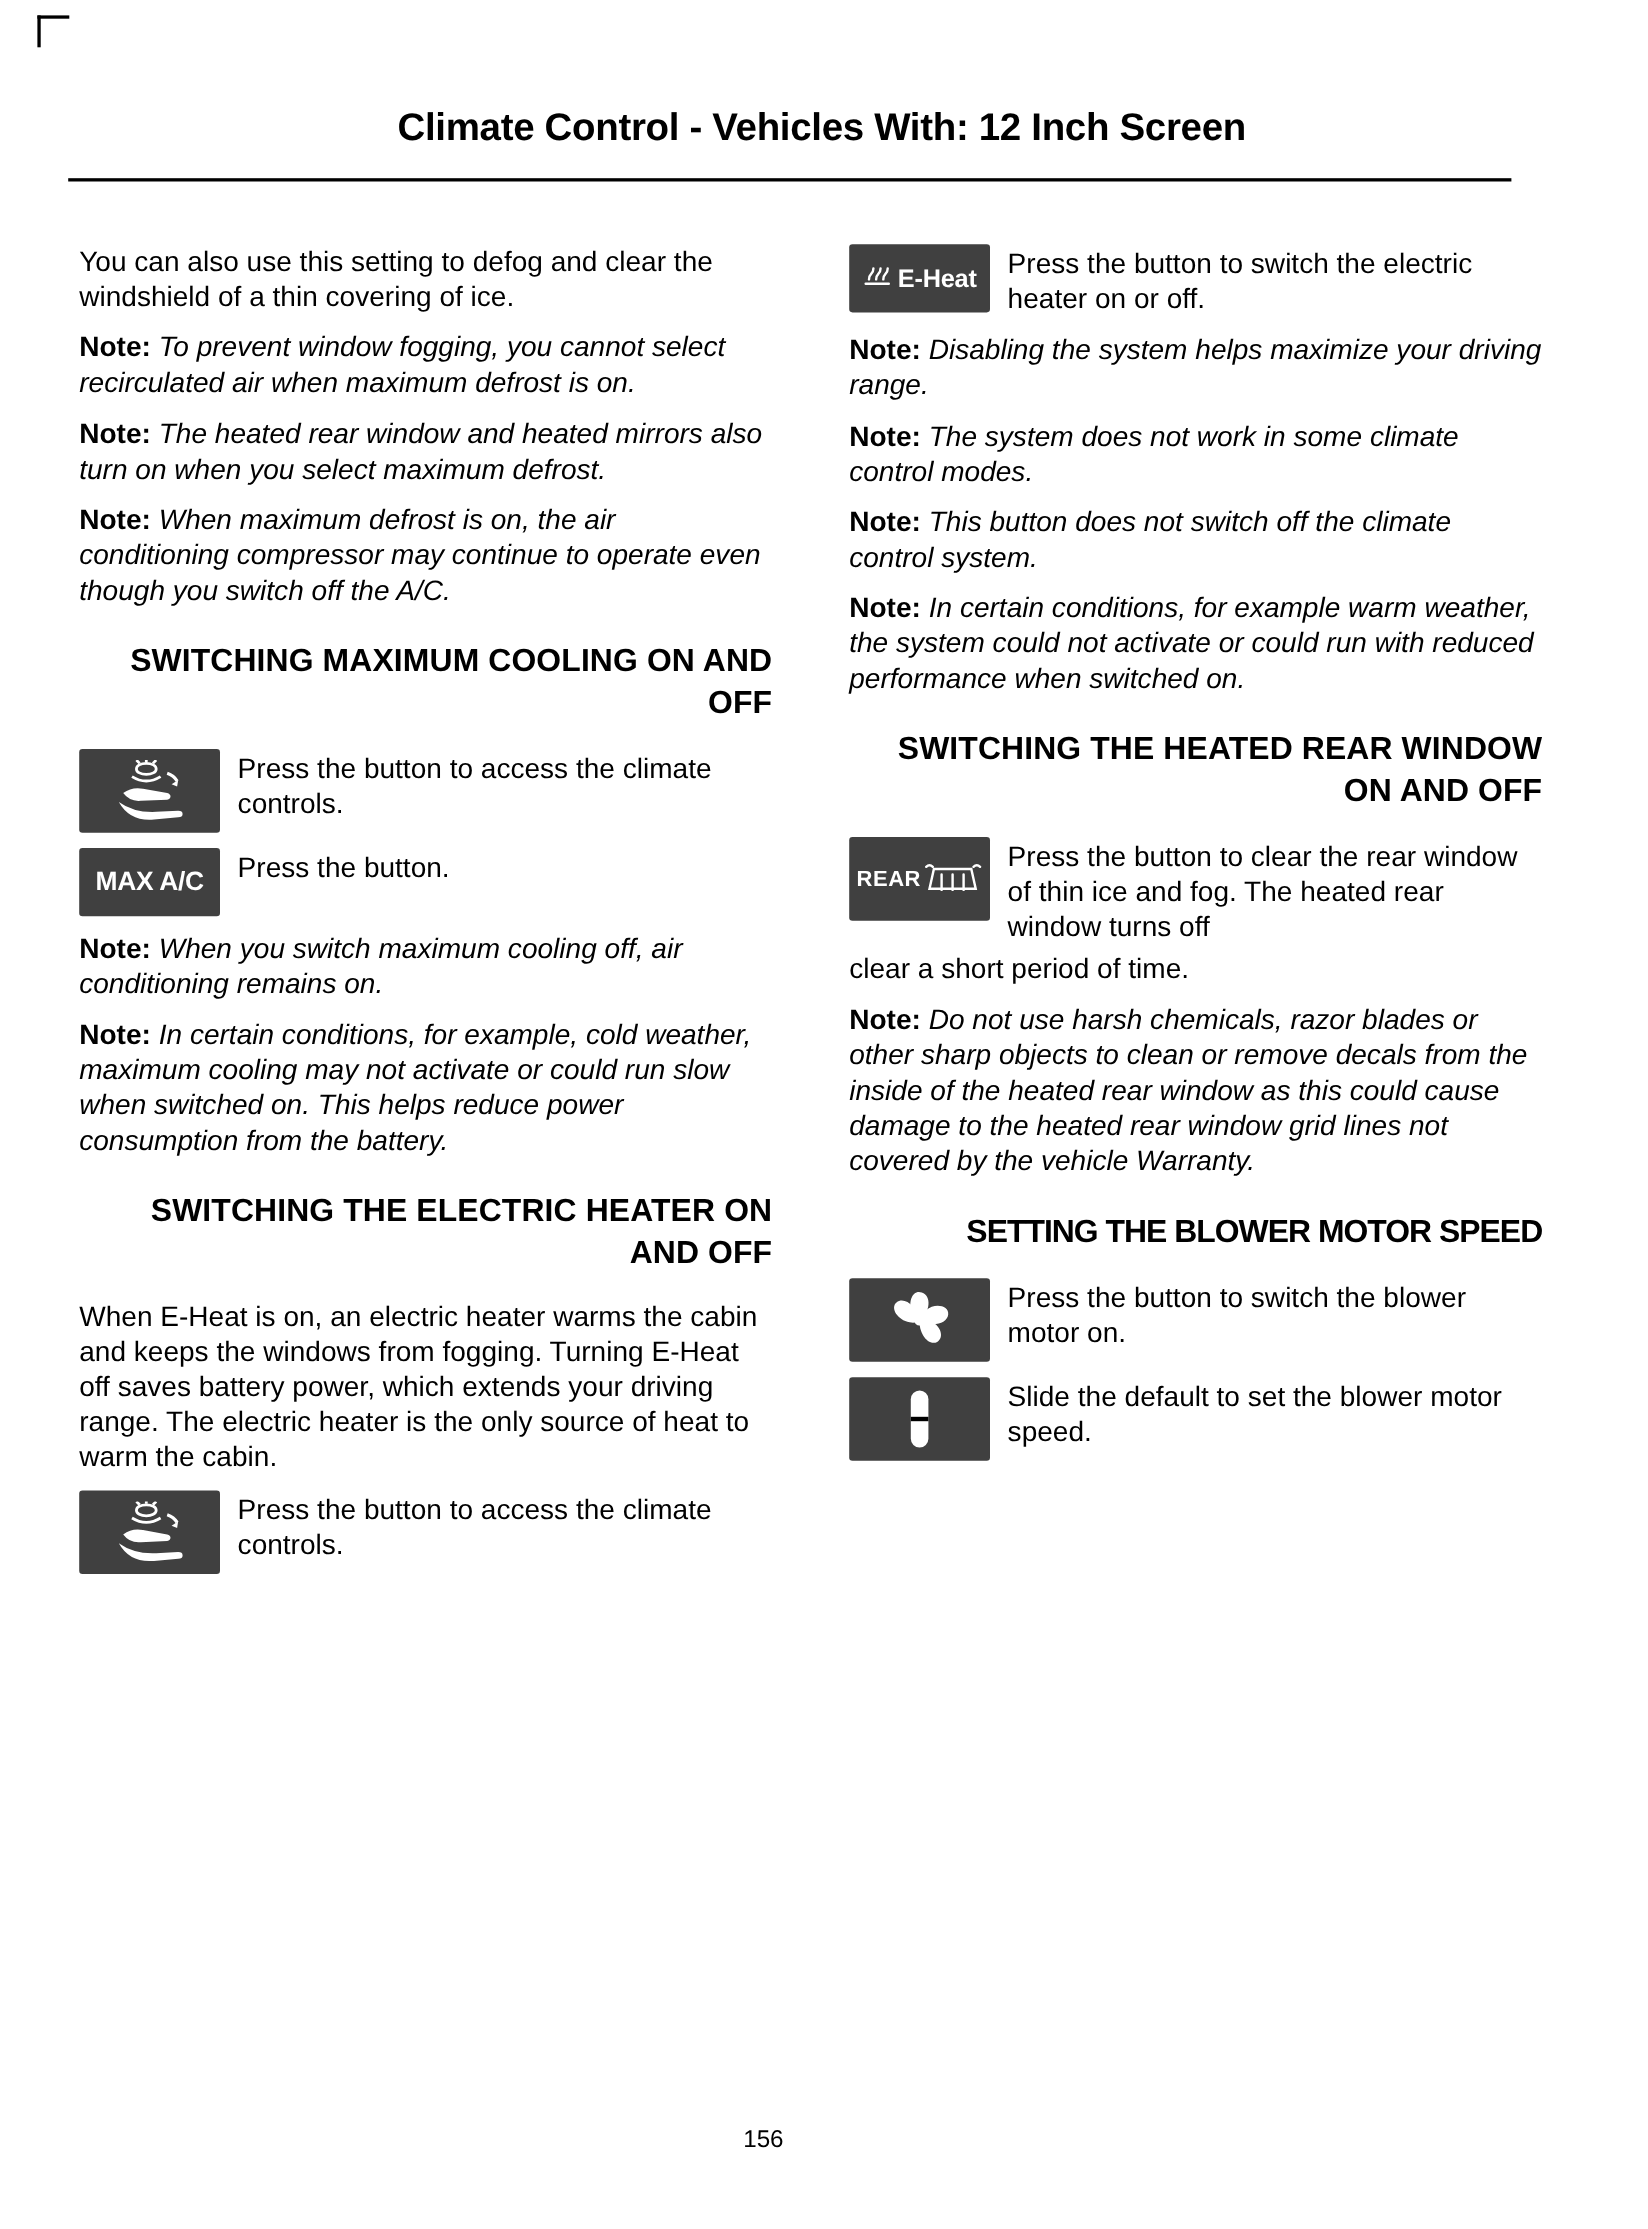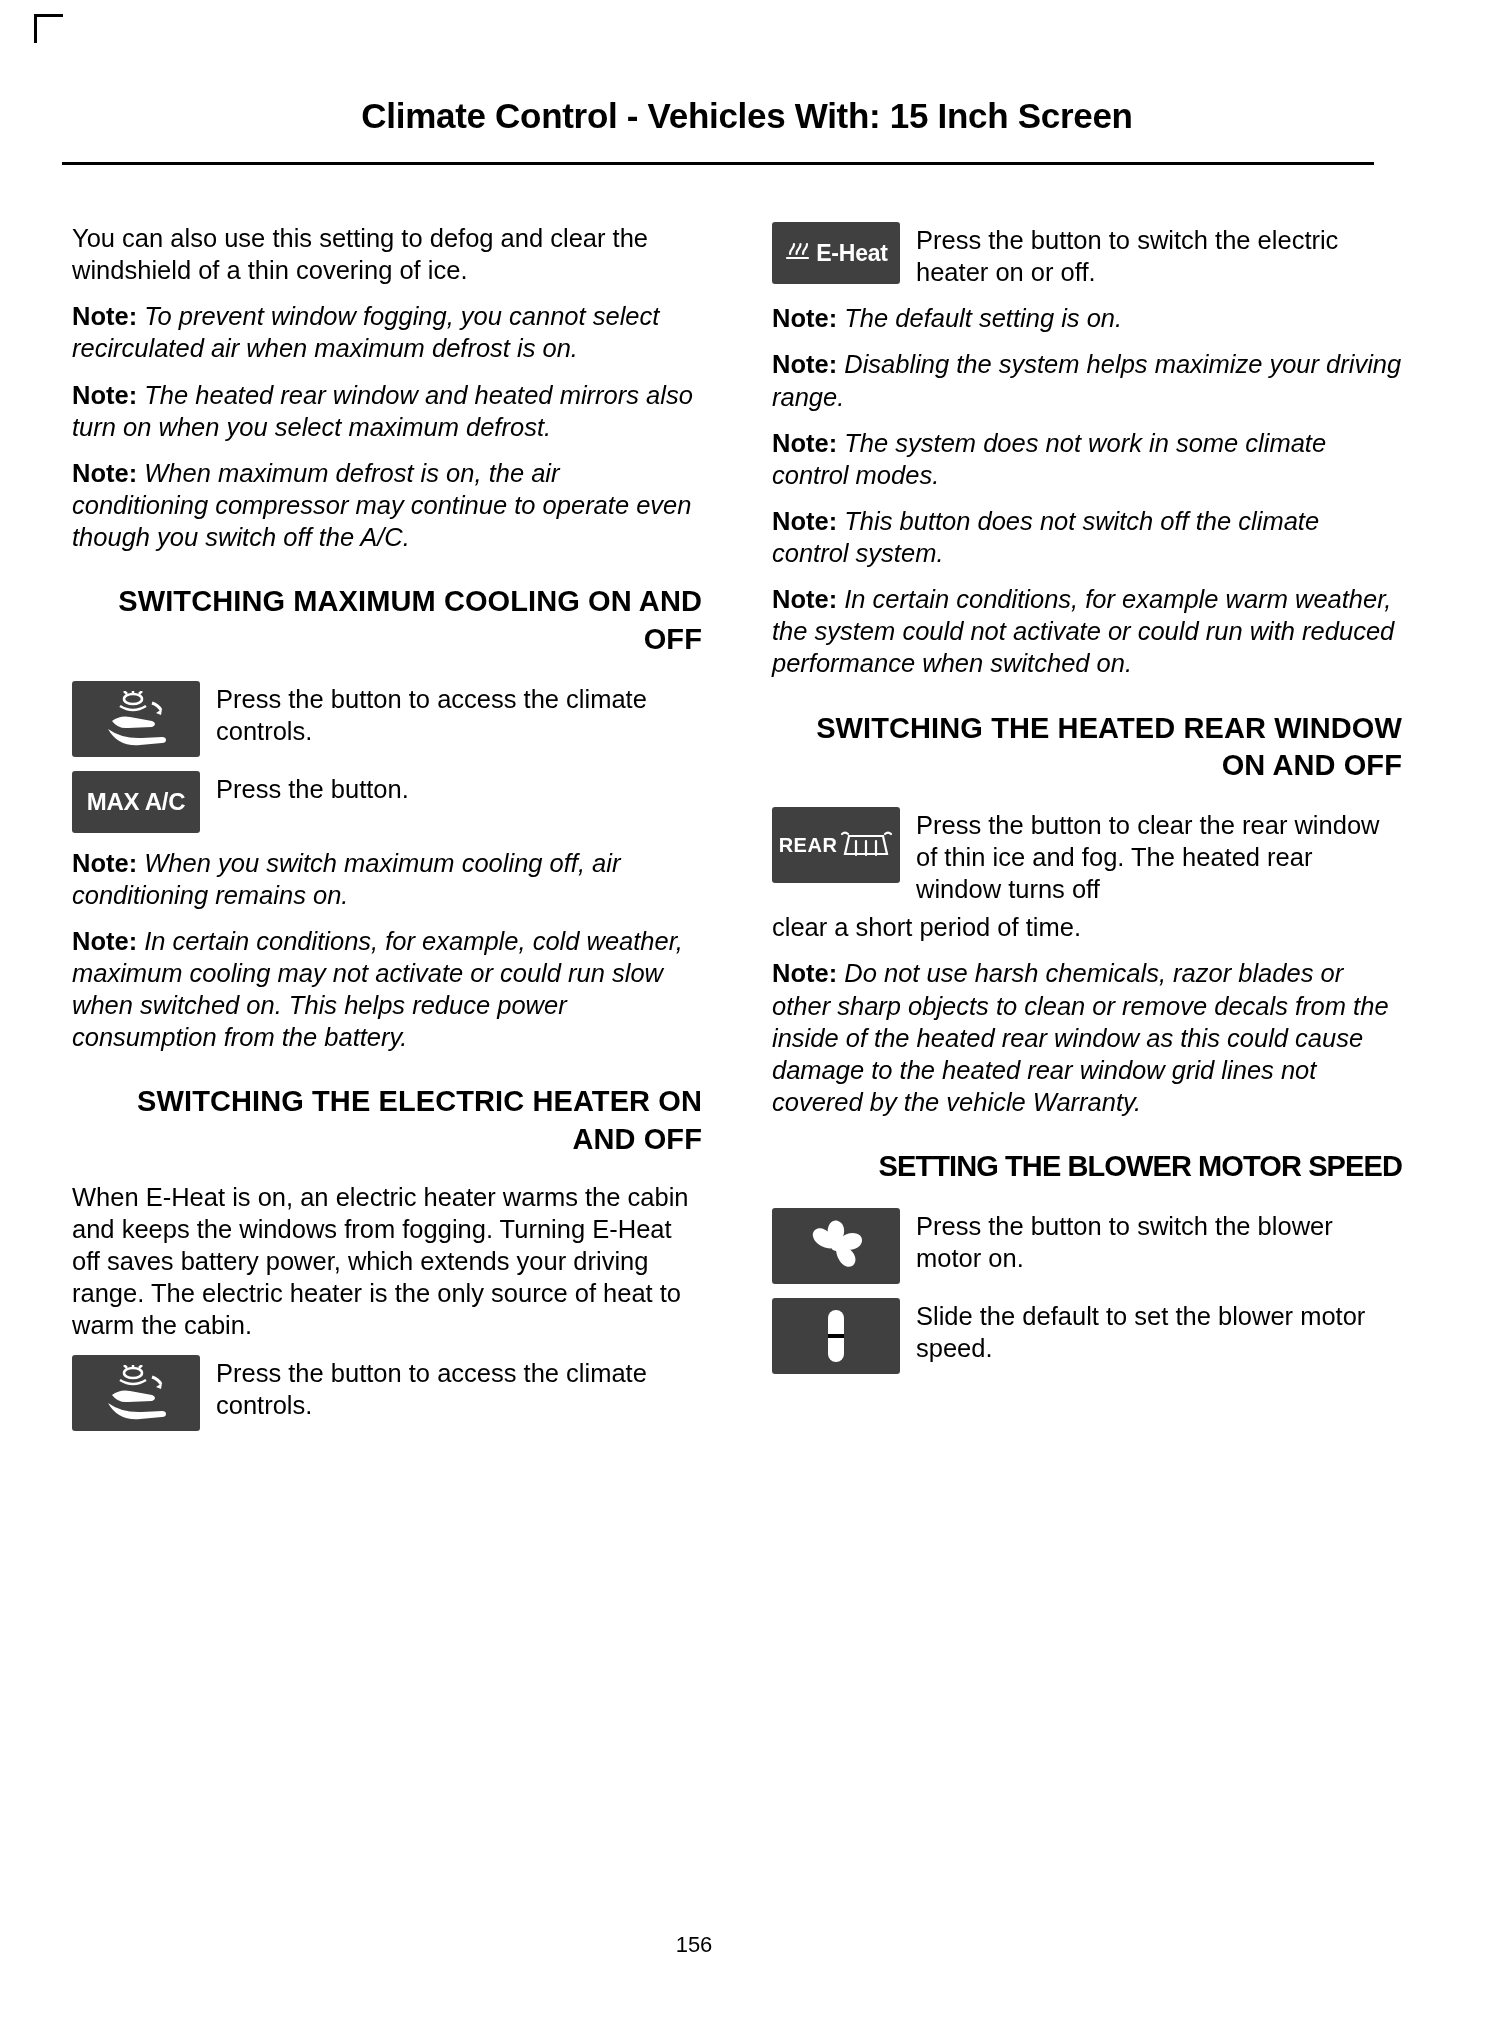--- a/index.html
+++ b/index.html
@@ -167,21 +167,21 @@
   svg { display: block; }
 </style>
 </head>
 <body>
 
 <div class="page">
 
   <div class="crop-tl"></div>
 
   <div class="header">
-    <h1>Climate Control - Vehicles With: 15 Inch Screen</h1>
+    <h1>Climate Control - Vehicles With: 12 Inch Screen</h1>
   </div>
   <div class="rule"></div>
 
   <div class="columns">
 
     <div class="col">
 
       <p>You can also use this setting to defog and clear the windshield of a thin covering of ice.</p>
 
       <p class="note"><b>Note:</b> <span>To prevent window fogging, you cannot select recirculated air when maximum defrost is on.</span></p>
@@ -251,21 +251,20 @@
               <path d="M12.5 14 q0 -3 2 -5 q2 -2 2 -5"></path>
               <path d="M19 14 q0 -3 2 -5 q2 -2 2 -5"></path>
               <path d="M3 18 h21"></path>
             </g>
           </svg>
           <span class="eheat-label">E-Heat</span>
         </div>
         <div class="txt">Press the button to switch the electric heater on or off.</div>
       </div>
 
-      <p class="note"><b>Note:</b> <span>The default setting is on.</span></p>
       <p class="note"><b>Note:</b> <span>Disabling the system helps maximize your driving range.</span></p>
       <p class="note"><b>Note:</b> <span>The system does not work in some climate control modes.</span></p>
       <p class="note"><b>Note:</b> <span>This button does not switch off the climate control system.</span></p>
       <p class="note"><b>Note:</b> <span>In certain conditions, for example warm weather, the system could not activate or could run with reduced performance when switched on.</span></p>
 
       <h2>SWITCHING THE HEATED REAR WINDOW ON AND OFF</h2>
 
       <div class="icon-row">
         <div class="icon-box ib-sq">
           <div class="rear-inner">

